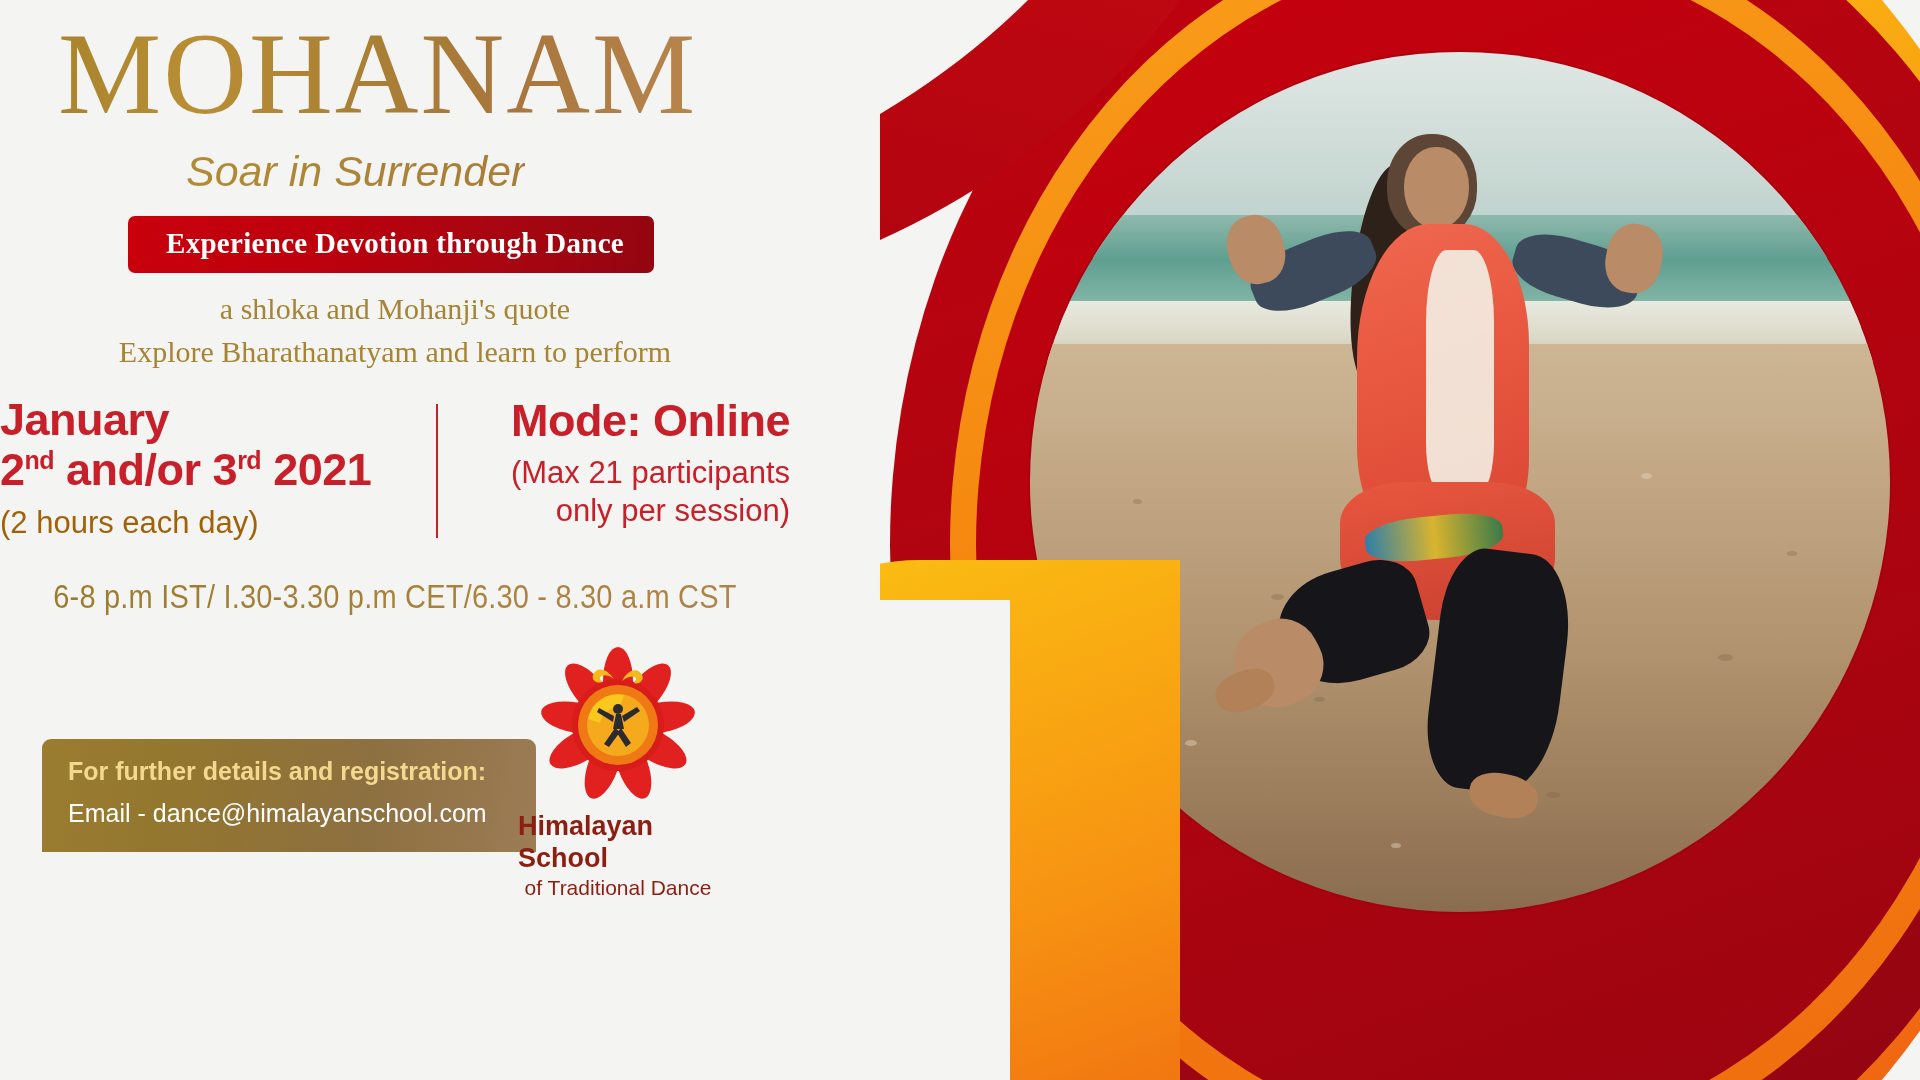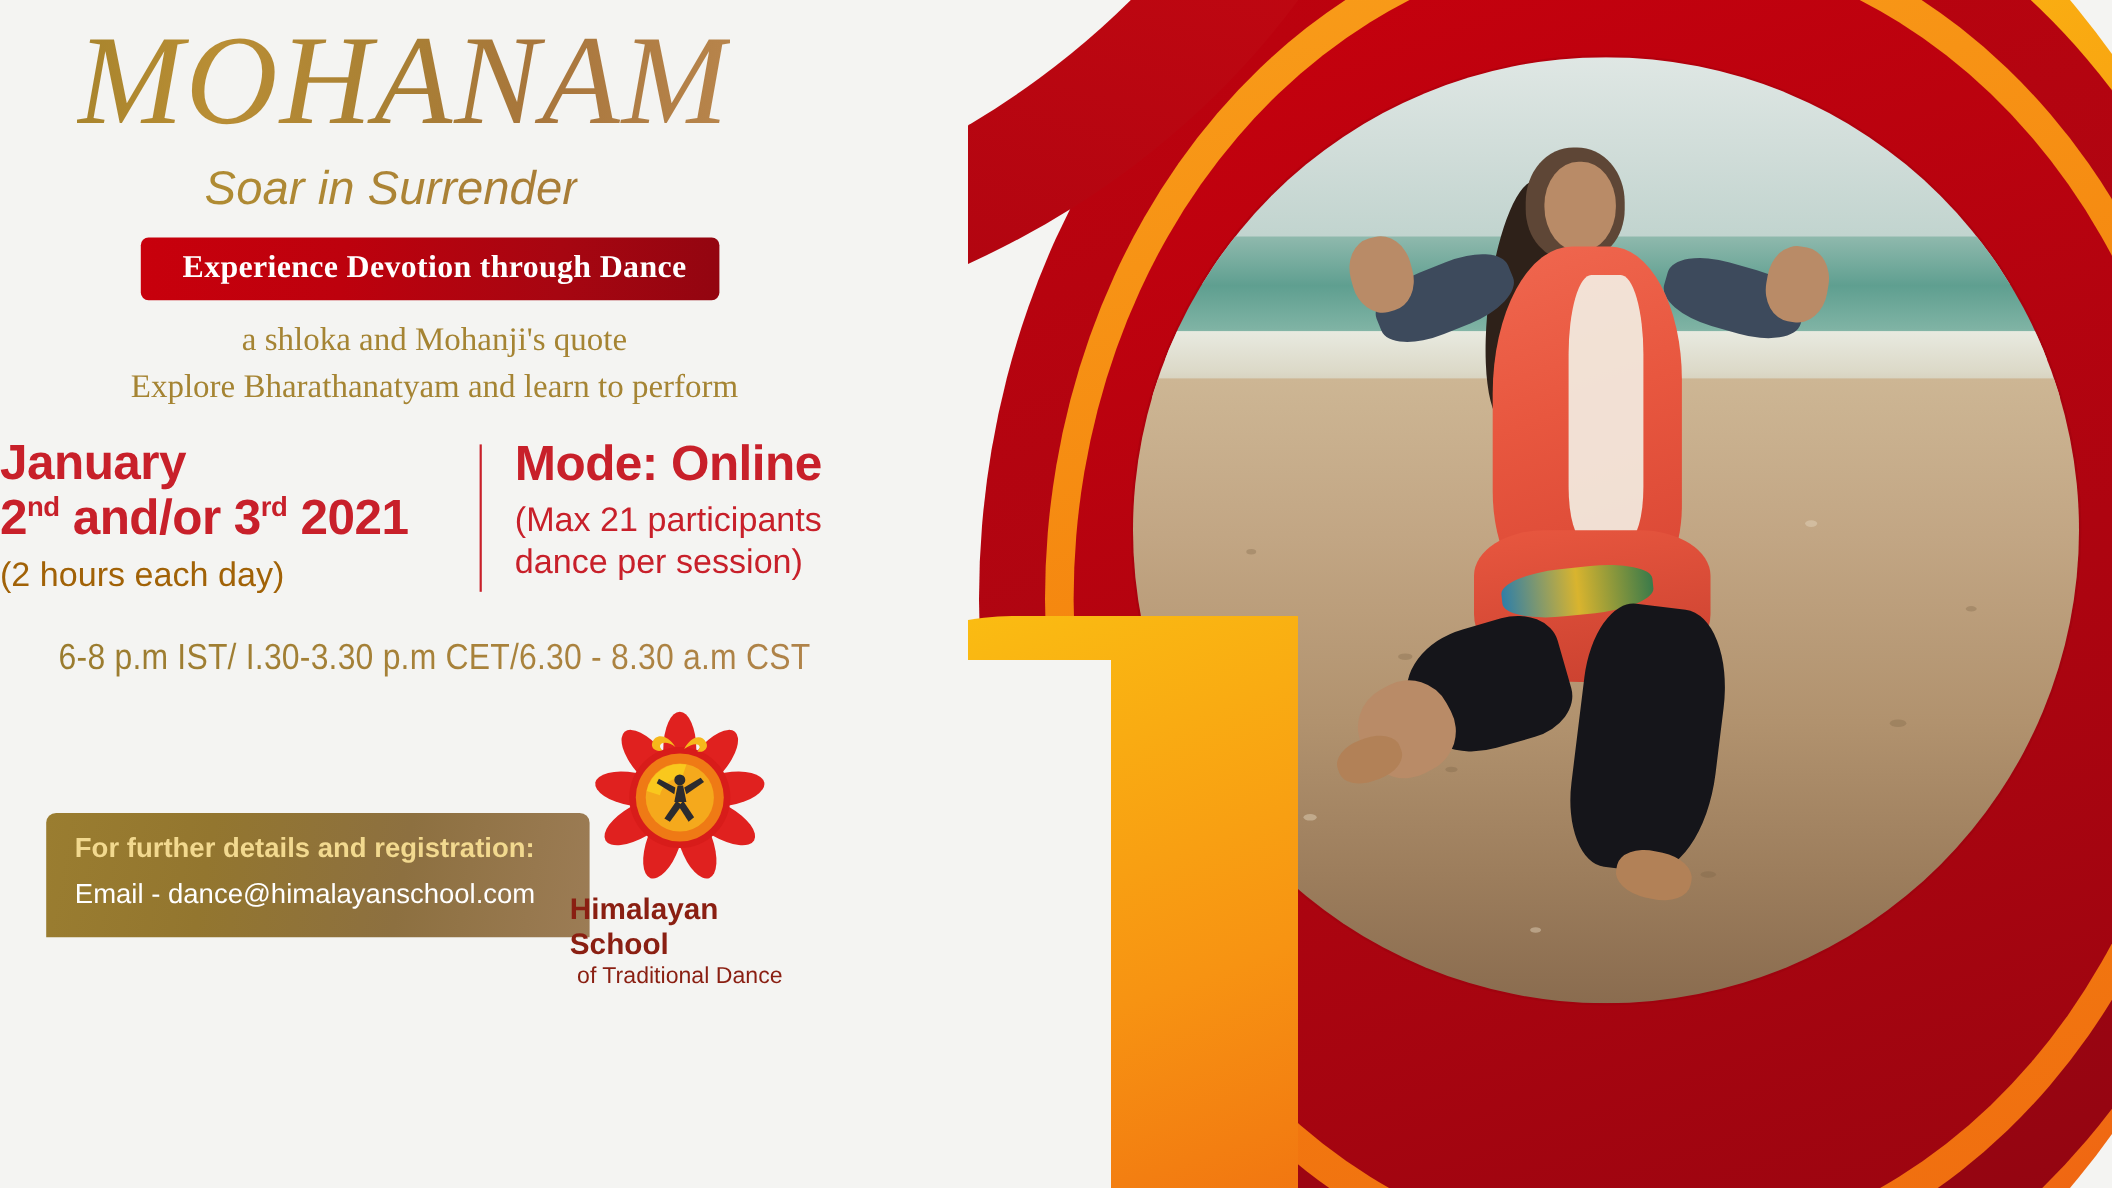--- a/index.html
+++ b/index.html
@@ -172,30 +172,29 @@
   .d-foot-r {
     position:absolute; left:51%; top:84%; width:8%; height:5%;
     background:#b28157; border-radius:45%;
     transform:rotate(12deg);
   }
 
   
   .content { position:absolute; left:0; top:0; width:900px; height:1080px; }
 
   .title {
-    position:absolute; left:70px; top:14px;
+    position:absolute; left:58px; top:14px;
     font-family:"Liberation Serif", serif;
     font-size:116px; line-height:1.05;
     letter-spacing:2px;
     font-variant:small-caps;
     background:linear-gradient(95deg,#a8842c 0%,#b98e35 22%,#a98034 48%,#a8763c 70%,#b8854c 100%);
     -webkit-background-clip:text; background-clip:text;
     -webkit-text-fill-color:transparent; color:#a8842c;
     white-space:nowrap;
-    font-style:italic;
   }
   .subtitle {
     position:absolute; left:186px; top:147px;
     font-size:43px; font-style:italic;
     color:#a98432;
     background:linear-gradient(95deg,#b08c33,#a87c37);
     -webkit-background-clip:text; background-clip:text;
     -webkit-text-fill-color:transparent;
     white-space:nowrap;
   }
@@ -219,21 +218,21 @@
     font-size:30px; line-height:1.42;
     color:#a58433;
   }
 
   .datewrap { position:absolute; left:0; top:396px; width:790px; display:flex; }
   .col-date { width:436px; text-align:left; position:relative; }
   .divider {
     position:absolute; left:436px; top:8px; width:2px; height:134px;
     background:#c8202a;
   }
-  .col-mode { flex:1; padding-left:32px; text-align:left; }
+  .col-mode { flex:1; padding-left:32px; text-align:right; }
 
   .d-month {
     font-size:45px; font-weight:bold; color:#c8202a; line-height:1.08;
     letter-spacing:-.5px;
   }
   .d-day {
     font-size:45px; font-weight:bold; color:#c8202a; line-height:1.12;
     letter-spacing:-.5px; white-space:nowrap;
   }
   .d-day sup { font-size:25px; vertical-align:super; }
@@ -355,21 +354,21 @@
       <div class="col-date">
         <div class="d-month">January</div>
         <div class="d-day"><span>2</span><sup>nd</sup><span> and/or 3</span><sup>rd</sup><span> 2021</span></div>
         <div class="d-note">(2 hours each day)</div>
       </div>
       <div class="divider"></div>
       <div class="col-mode">
         <div class="m-title">Mode: Online</div>
         <div class="m-note">
           <div>(Max 21 participants</div>
-          <div>dance per session)</div>
+          <div>only per session)</div>
         </div>
       </div>
     </div>
 
     <div class="times">6-8 p.m IST/ I.30-3.30 p.m CET/6.30 - 8.30 a.m CST</div>
 
     <div class="contact">
       <div class="c-head">For further details and registration:</div>
       <div class="c-line">Email - dance@himalayanschool.com</div>
     </div>

